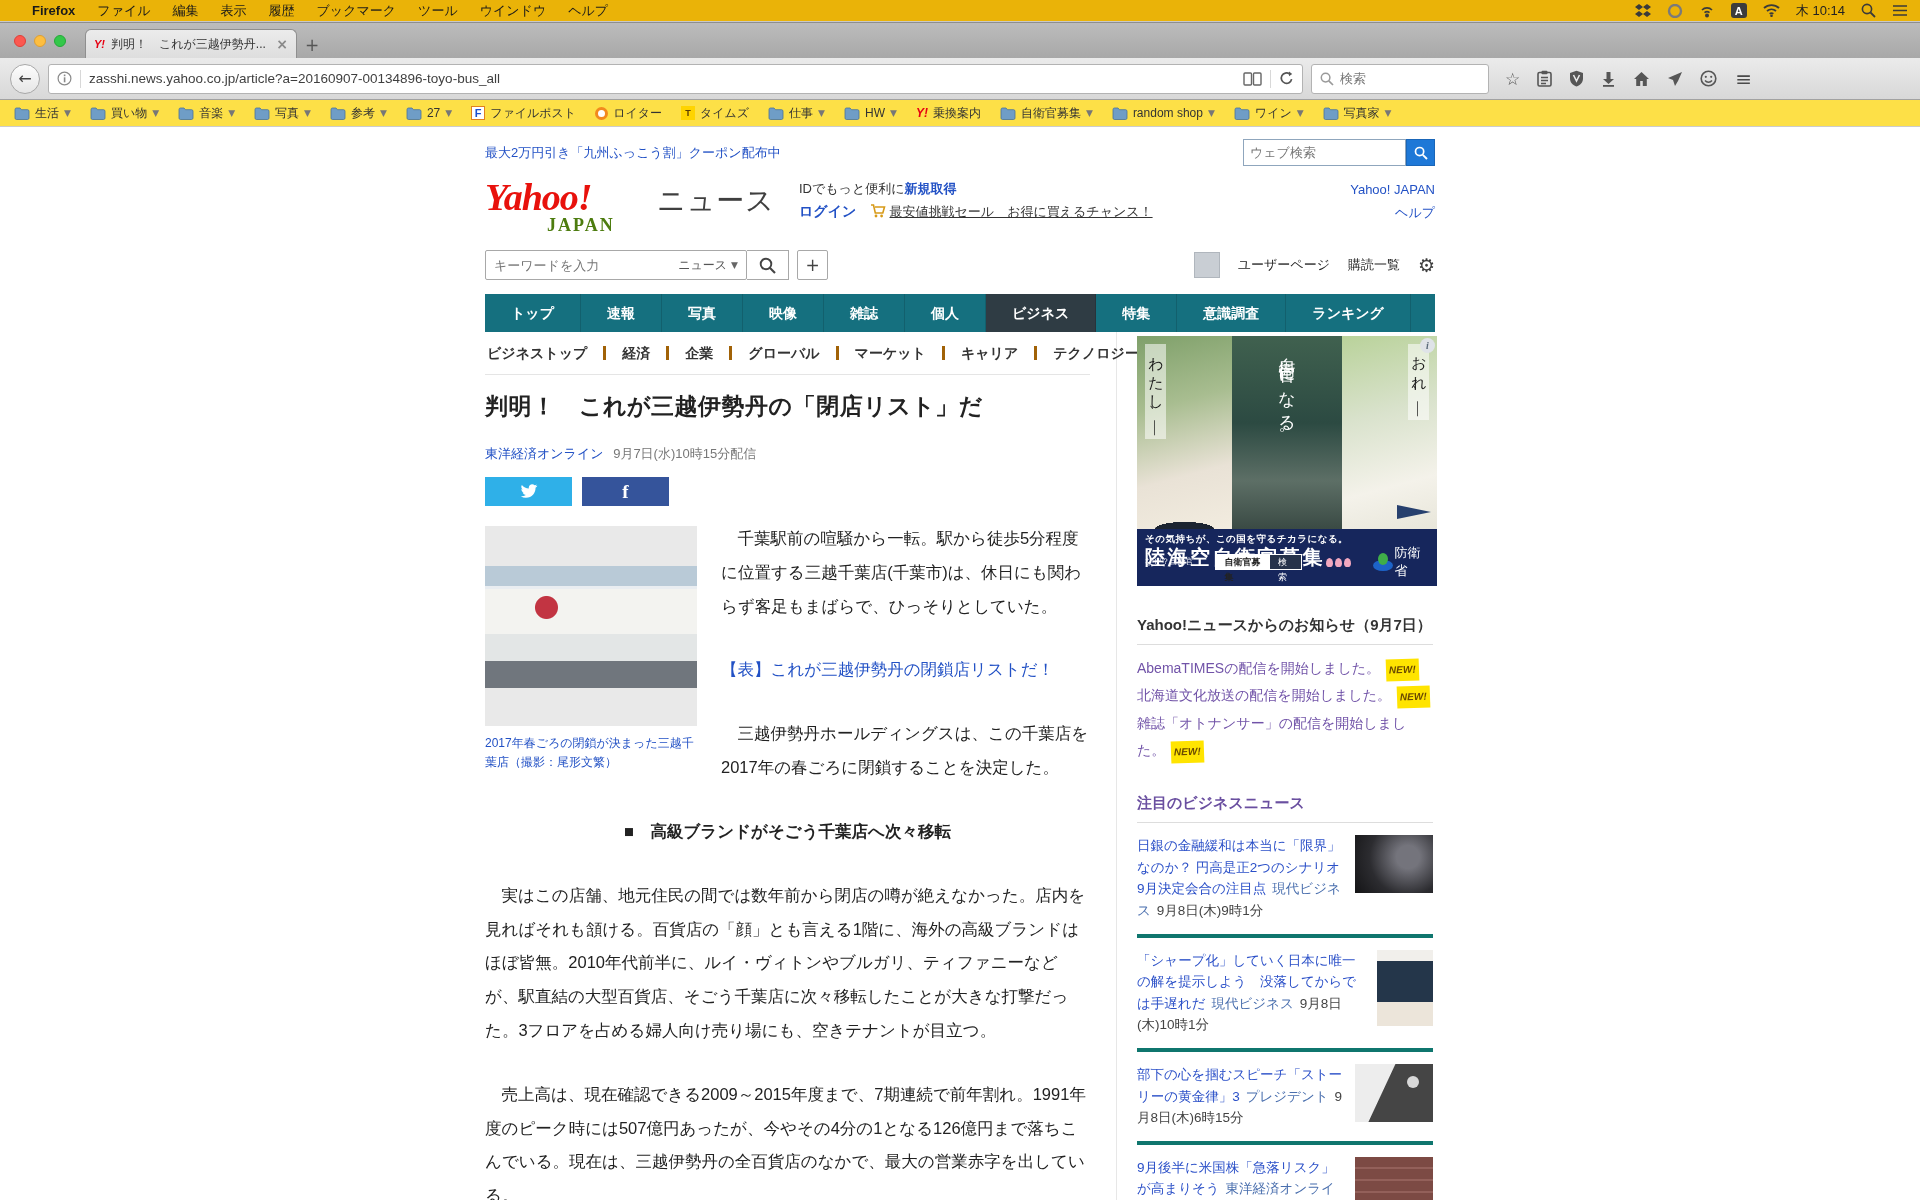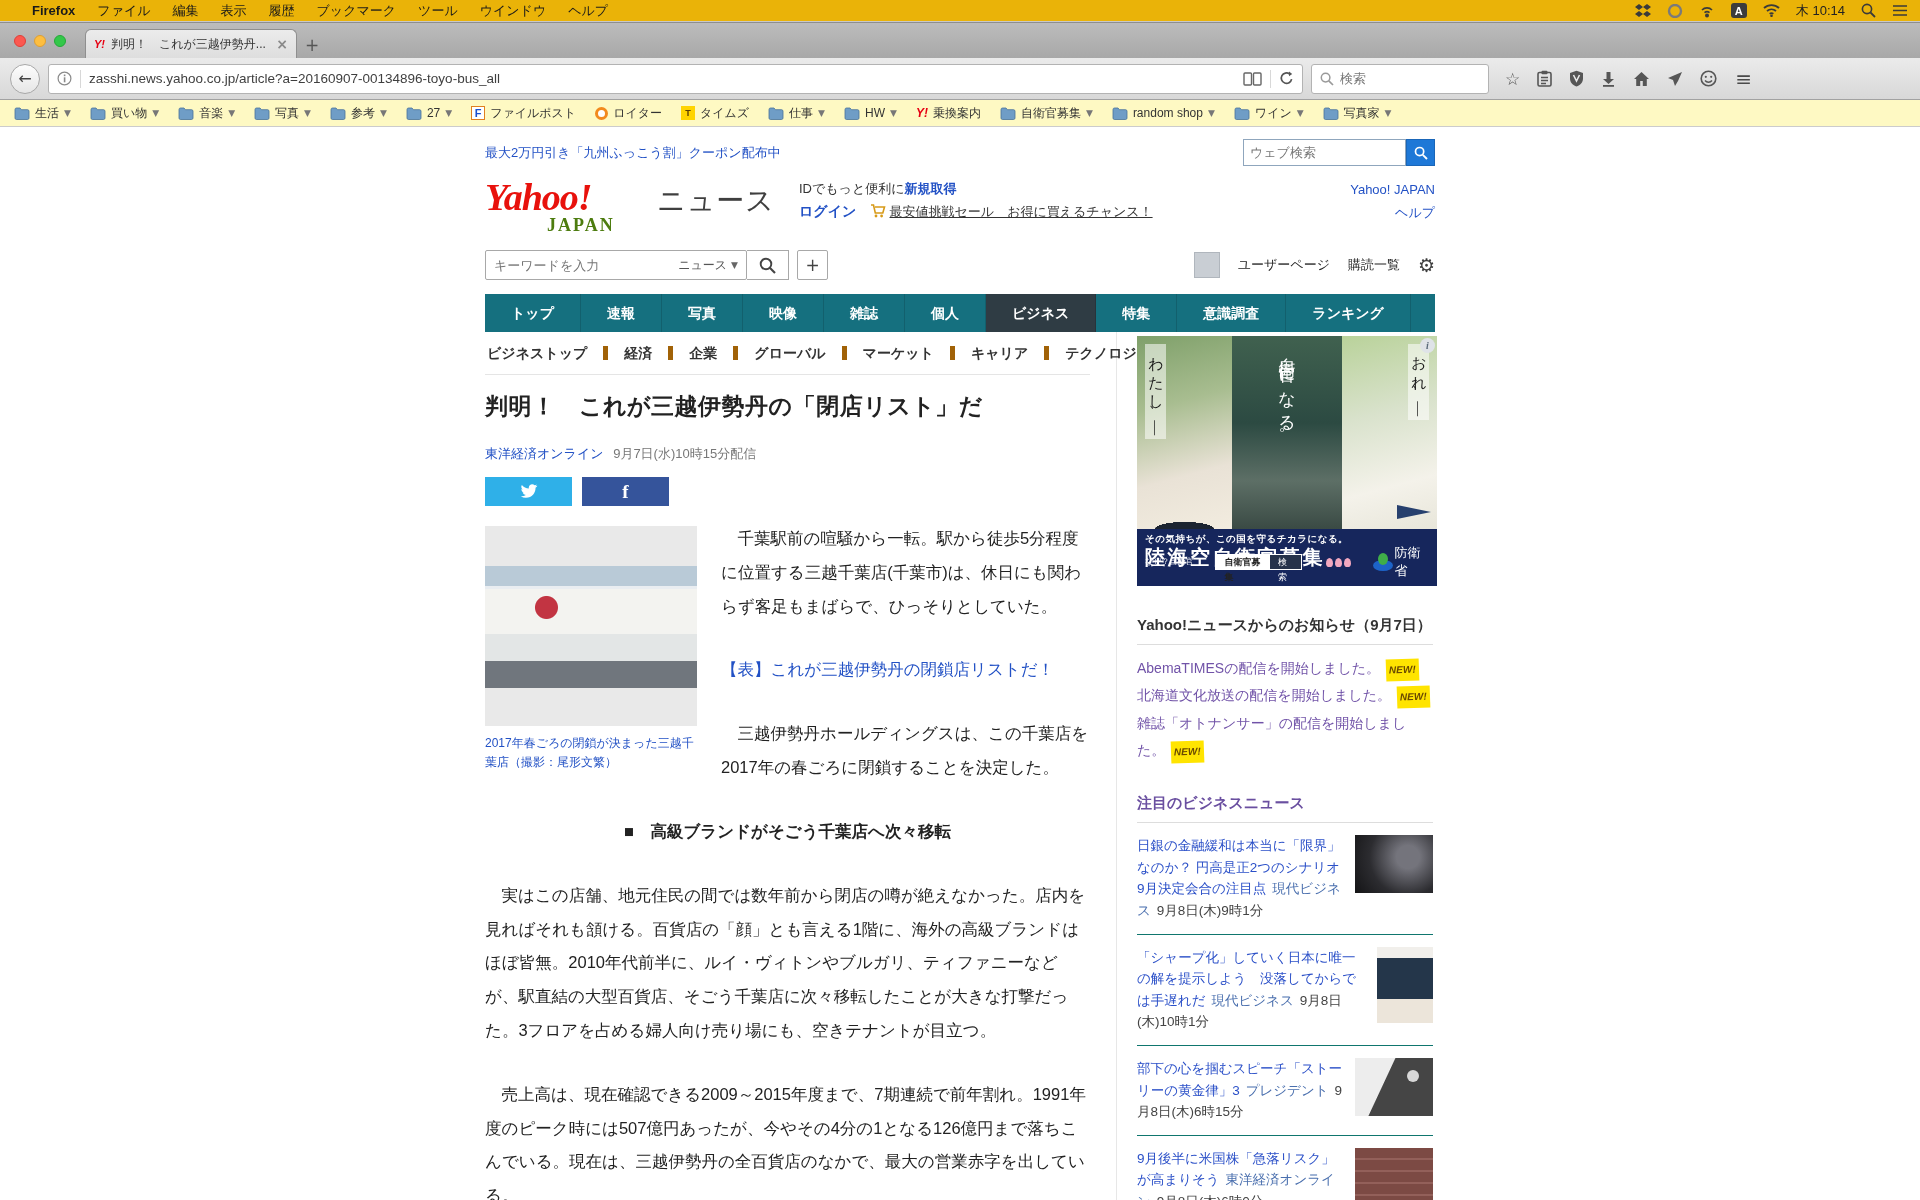--- a/index.html
+++ b/index.html
@@ -47,21 +47,21 @@
   .urltext { flex:1; font-size:13.5px; color:#3f3f3f; white-space:nowrap; overflow:hidden; }
   .searchfield { height:30px; flex:0 0 178px; background:#fff; border:1px solid #b3b3b3; border-radius:3px;
     display:flex; align-items:center; padding:0 8px; gap:6px; }
   .searchfield input { border:none; outline:none; width:120px; font-size:13px; color:#333;
     font-family:inherit; background:transparent; }
   .chromeicons { display:flex; align-items:center; gap:17px; margin-left:8px; color:#565656; }
   .chromeicons .gi { font-size:17px; }
   .chromeicons svg { display:block; }
   .hamburger { font-size:20px; color:#4a4a4a; margin-left:10px; }
 
-  .bookmarksbar { height:27px; background:#fef9c3; border-bottom:1px solid #cccccc;
+  .bookmarksbar { height:27px; background:#fde047; border-bottom:1px solid #cccccc;
     display:flex; align-items:center; padding:0 14px; gap:19px; font-size:12px; color:#333; }
   .bm { display:flex; align-items:center; gap:5px; white-space:nowrap; }
   .bm .caret { color:#777; font-size:9px; }
   .bm svg { display:block; }
   .bmicon-f { width:14px; height:14px; background:#fff; border:1px solid #e08020; color:#1a4fd0;
     font-weight:bold; font-size:11px; display:flex; align-items:center; justify-content:center; }
   .bmicon-reuters { width:13px; height:13px; border-radius:50%; border:3px solid #f28a1e; background:#fff; }
   .bmicon-times { width:14px; height:14px; background:#ffd400; color:#5a3c00; font-size:9px; font-weight:bold;
     display:flex; align-items:center; justify-content:center; }
   .bmicon-y { color:#e60012; font-weight:bold; font-style:italic; font-size:12px; }
@@ -113,21 +113,21 @@
   .mainnav .navtab { color:#fff; font-size:14px; font-weight:bold; line-height:38px; padding:0 26px;
     border-right:1px solid rgba(0,0,0,0.14); white-space:nowrap; }
   .mainnav .navtab.active { background:#2f3c44; }
 
   .columns { display:flex; align-items:stretch; }
   .maincol { width:632px; border-right:1px solid #e7e7e7; padding-right:26px; }
   .sidecol { width:316px; padding-left:20px; }
 
   .subnav { display:flex; align-items:center; height:43px; border-bottom:1px solid #e5e5e5; }
   .subnav .sn { font-size:14px; font-weight:bold; color:#333; padding:0 16px;
-    border-right:5px solid #a16207; line-height:1; white-space:nowrap; }
+    border-right:3px solid #a16207; line-height:1; white-space:nowrap; }
   .subnav .sn:first-child { padding-left:2px; }
   .subnav .sn:last-child { border-right:none; }
 
   .article { padding-top:16px; }
   .a-title { font-size:23px; font-weight:bold; color:#222; letter-spacing:0.5px; }
   .a-byline { margin-top:23px; font-size:13px; }
   .a-byline .src { color:#2251c5; }
   .a-byline .date { color:#777; margin-left:6px; }
   .socialrow { display:flex; gap:10px; margin-top:14px; }
   .sbtn { width:87px; height:29px; display:flex; align-items:center; justify-content:center; }
@@ -184,21 +184,21 @@
   .ad-mod { font-size:13px; font-weight:normal; }
 
   .sb-section { margin-top:30px; }
   .sb-h { font-size:15px; font-weight:bold; color:#333; padding-bottom:9px; border-bottom:1px solid #ddd; }
   .sb-h.purple { color:#6a4fa0; }
   .notice-list { margin-top:10px; }
   .notice-item { font-size:14px; color:#7153a8; line-height:1.95; }
   .newbadge { display:inline-block; background:#ffe400; color:#6b4a00; font-size:10px; font-weight:bold;
     font-style:italic; padding:1px 3px; margin-left:6px; transform:rotate(-2deg); }
   .biz-list { }
-  .biz-item { display:flex; padding:12px 0; border-bottom:1px solid #0f766e; }
+  .biz-item { display:flex; padding:12px 0; border-bottom:4px solid #0f766e; }
   .biz-text { flex:1; padding-right:10px; font-size:13.5px; line-height:1.6; }
   .biz-title { color:#2b50c8; }
   .biz-src { color:#4a6fae; margin-left:6px; }
   .biz-date { color:#444; margin-left:6px; }
   .thumb { width:78px; height:58px; flex:0 0 auto; }
   .t1 { background:radial-gradient(circle at 68% 38%, #74747c 0 18%, #2c2c30 60%, #141416 100%); }
   .t2 { width:56px; height:76px;
     background:linear-gradient(to bottom,#f1efeb 0 14%,#24364a 14% 68%,#ece5da 68% 100%); }
   .t3 { background:linear-gradient(115deg,#ededed 0 38%,#454545 39% 100%),#333;
     position:relative; }

